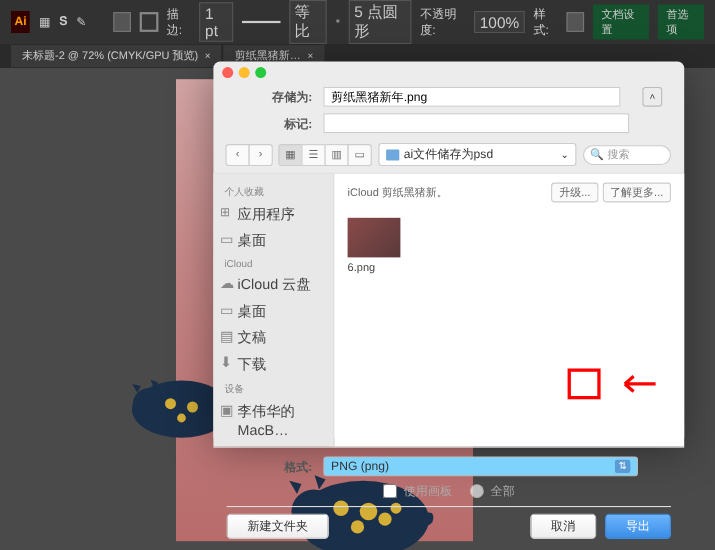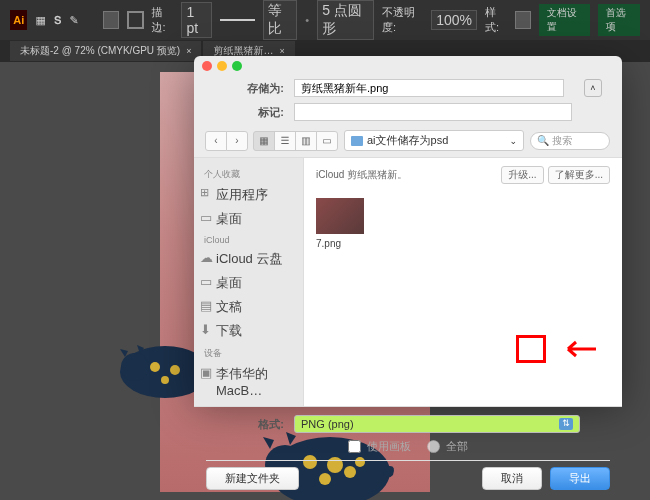--- a/index.html
+++ b/index.html
@@ -55,21 +55,21 @@
 
 .content { flex:1; background:#fff; padding:8px 12px; }
 .warn-row { display:flex; align-items:center; justify-content:space-between; padding-bottom:6px; font-size:10px; color:#666; }
 .warn-btns { display:flex; gap:4px; }
 .warn-btn { border:1px solid #ccc; border-radius:3px; padding:1px 6px; font-size:10px; background:#fafafa; }
 .thumb { width:48px; height:36px; background:linear-gradient(135deg,#8a4a4a,#5a3a3a); margin-top:8px; }
 .thumb-lbl { font-size:10px; margin-top:4px; color:#444; }
 
 .dlg-foot { border-top:1px solid #ddd; padding:8px 12px; }
 .fmt-row { display:flex; align-items:center; margin-bottom:6px; }
-.fmt-dd { flex:1; background:#bef264; border:1px solid #bbb; border-radius:3px; padding:2px 6px; display:flex; justify-content:space-between; margin-right:30px; }
+.fmt-dd { flex:1; background:#7dd3fc; border:1px solid #bbb; border-radius:3px; padding:2px 6px; display:flex; justify-content:space-between; margin-right:30px; }
 .fmt-dd-arrow { width:14px; background:#5b9bd5; color:#fff; text-align:center; font-size:9px; border-radius:2px; }
 .chk-row { display:flex; align-items:center; justify-content:center; gap:6px; color:#aaa; }
 .btn-row { display:flex; justify-content:space-between; align-items:center; padding-top:6px; border-top:1px solid #ddd; margin-top:6px; }
 .mac-btn { padding:3px 18px; border-radius:4px; border:1px solid #ccc; background:linear-gradient(#fff,#eee); font-size:11px; }
 .mac-btn.primary { background:linear-gradient(#6cb4ff,#3a8ee6); color:#fff; border-color:#3a8ee6; }
 
 .anno-box { position:absolute; border:3px solid #ff0000; }
 .anno-arrow { position:absolute; }
 </style>
 </head>
@@ -190,21 +190,21 @@
     </div>
     <div class="content">
       <div class="warn-row">
         <span>iCloud 剪纸黑猪新。</span>
         <div class="warn-btns">
           <div class="warn-btn">升级...</div>
           <div class="warn-btn">了解更多...</div>
         </div>
       </div>
       <div class="thumb"></div>
-      <div class="thumb-lbl">7.png</div>
+      <div class="thumb-lbl">6.png</div>
     </div>
   </div>
 
   <div class="dlg-foot">
     <div class="fmt-row">
       <div class="dlg-label" style="width:88px">格式:</div>
       <div class="fmt-dd">
         <span>PNG (png)</span>
         <span class="fmt-dd-arrow">⇅</span>
       </div>

